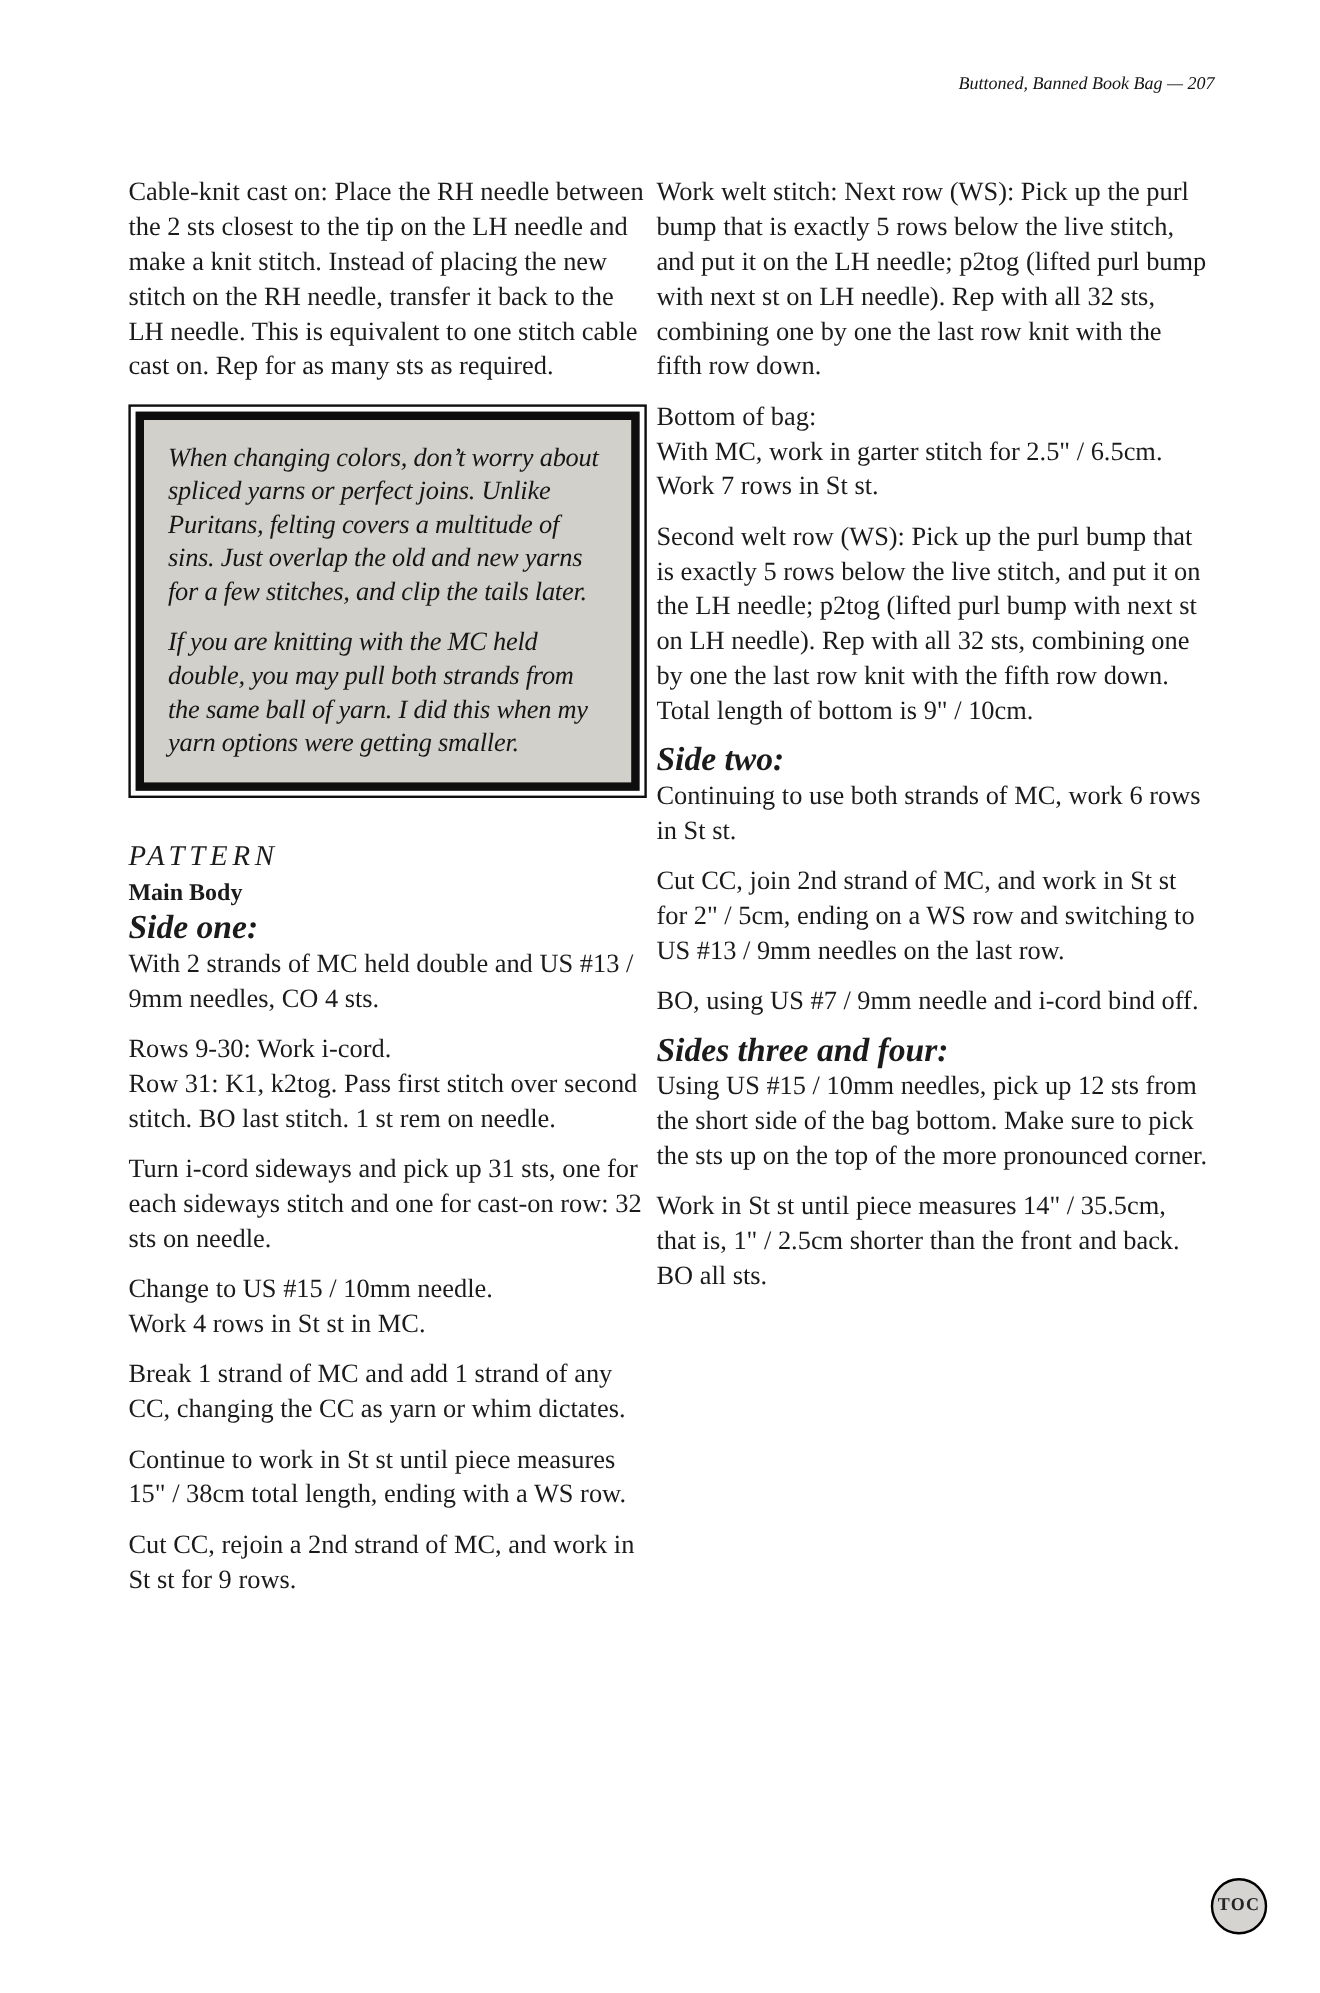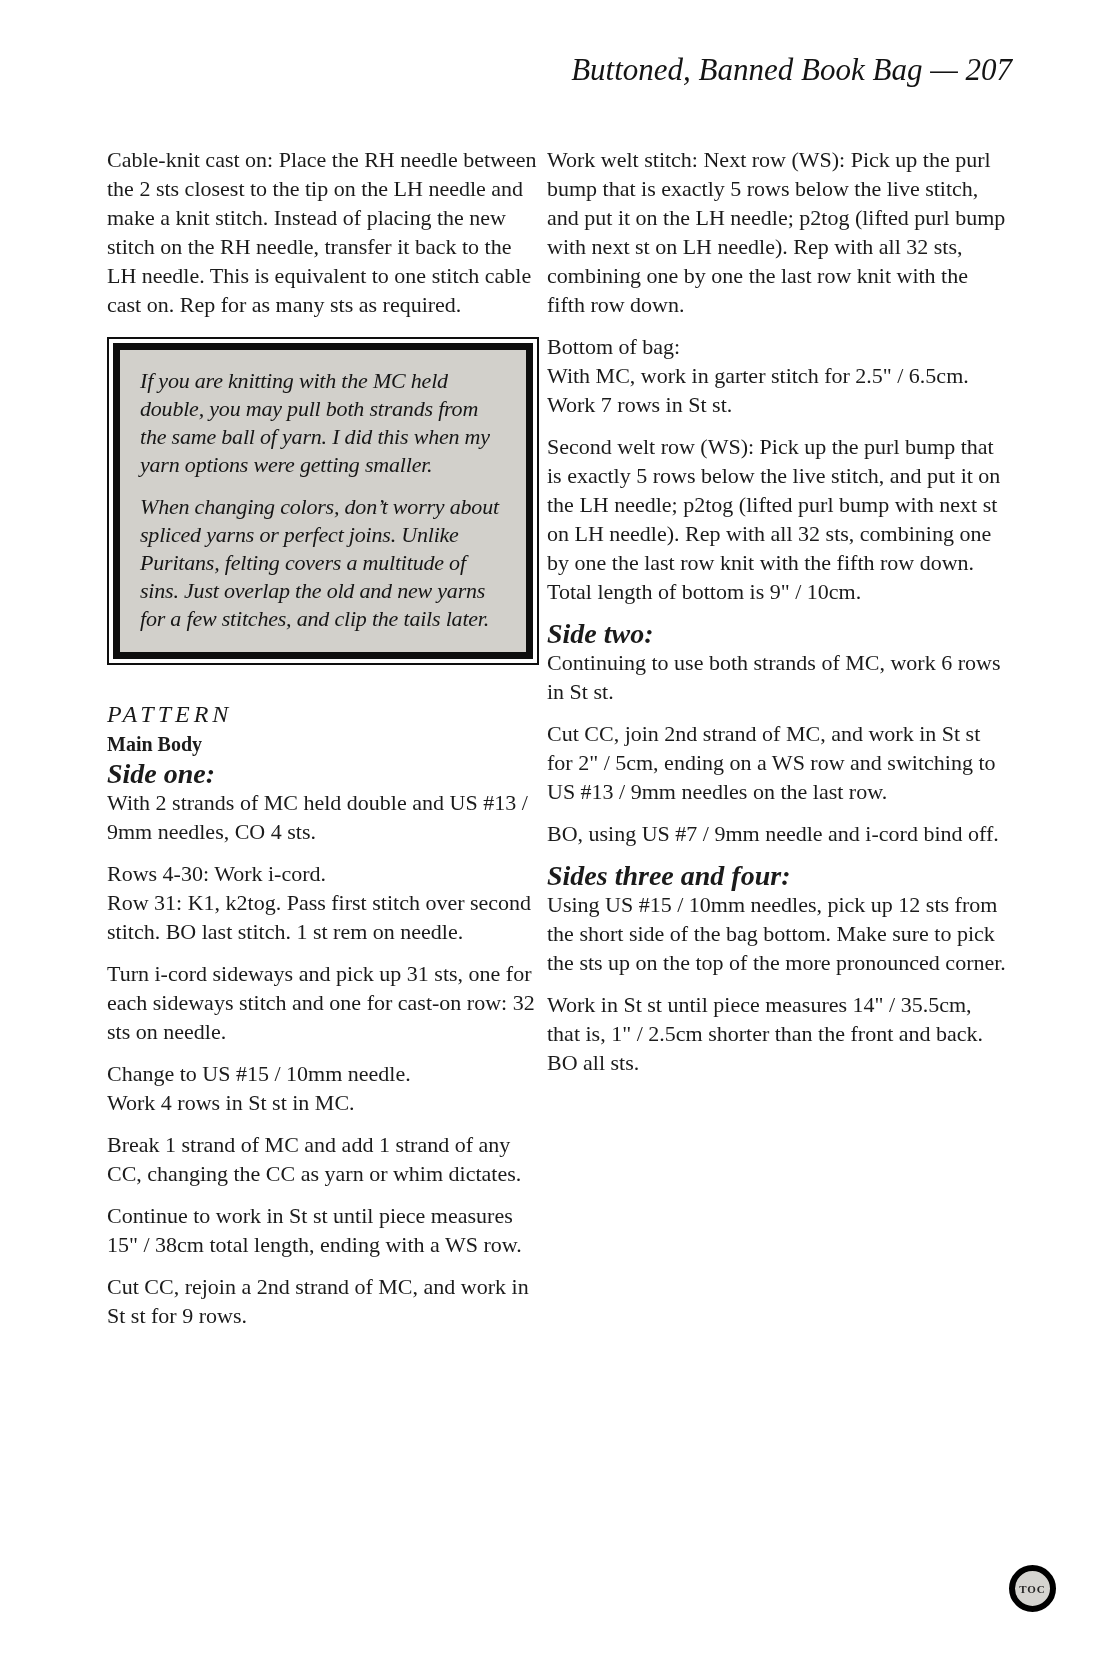--- a/index.html
+++ b/index.html
@@ -14,21 +14,21 @@
     width: 1100px; height: 1661px;
     background: #ffffff;
     overflow: hidden;
   }
   .running-head {
     position: absolute;
     top: 56px; left: 0;
     width: 1012px;
     text-align: right;
     font-style: italic;
-    font-size: 31px;
+    font-size: 15px;
     line-height: 28px;
     color: #141414;
   }
   .col {
     position: absolute;
     top: 101px;
     font-size: 22px;
     line-height: 29px;
     color: #1b1b1b;
     margin-top: 44px;
@@ -81,24 +81,24 @@
     font-style: italic;
     line-height: 29px;
     margin: 0;
   }
   .toc-button {
     position: absolute;
     left: 1009px; top: 1565px;
     width: 47px; height: 47px;
     border-radius: 50%;
     background: #d5d4d0;
-    border: 6px solid #000000;
+    border: 2px solid #000000;
     font-family: "Liberation Serif", "DejaVu Serif", serif;
     font-weight: bold;
-    font-size: 11px;
+    font-size: 15px;
     letter-spacing: 1px;
     color: #242424;
     display: flex;
     align-items: center;
     justify-content: center;
     cursor: pointer;
   }
 </style>
 </head>
 <body>
@@ -106,31 +106,31 @@
 <div class="page">
 
   <div class="running-head">Buttoned, Banned Book Bag — 207</div>
 
   <div class="col col-left">
 
     <p class="body-para">Cable-knit cast on: Place the RH needle between the 2 sts closest to the tip on the LH needle and make a knit stitch. Instead of placing the new stitch on the RH needle, transfer it back to the LH needle. This is equivalent to one stitch cable cast on. Rep for as many sts as required.</p>
 
     <div class="callout-outer">
       <div class="callout-inner">
+        <p class="callout-para">When changing colors, don’t worry about spliced yarns or perfect joins. Unlike Puritans, felting covers a multitude of sins. Just overlap the old and new yarns for a few stitches, and clip the tails later.</p>
         <p class="callout-para">If you are knitting with the MC held double, you may pull both strands from the same ball of yarn. I did this when my yarn options were getting smaller.</p>
-        <p class="callout-para">When changing colors, don’t worry about spliced yarns or perfect joins. Unlike Puritans, felting covers a multitude of sins. Just overlap the old and new yarns for a few stitches, and clip the tails later.</p>
       </div>
     </div>
 
     <h2 class="pattern-heading">PATTERN</h2>
     <h3 class="bold-heading">Main Body</h3>
     <h4 class="subheading">Side one:</h4>
 
     <p class="body-para">With 2 strands of MC held double and US #13 / 9mm needles, CO 4 sts.</p>
-    <p class="body-para">Rows 4-30: Work i-cord.
+    <p class="body-para">Rows 9-30: Work i-cord.
 Row 31: K1, k2tog. Pass first stitch over second stitch. BO last stitch. 1 st rem on needle.</p>
     <p class="body-para">Turn i-cord sideways and pick up 31 sts, one for each sideways stitch and one for cast-on row: 32 sts on needle.</p>
     <p class="body-para">Change to US #15 / 10mm needle.
 Work 4 rows in St st in MC.</p>
     <p class="body-para">Break 1 strand of MC and add 1 strand of any CC, changing the CC as yarn or whim dictates.</p>
     <p class="body-para">Continue to work in St st until piece measures 15" / 38cm total length, ending with a WS row.</p>
     <p class="body-para">Cut CC, rejoin a 2nd strand of MC, and work in St st for 9 rows.</p>
   </div>
 
   <div class="col col-right">

